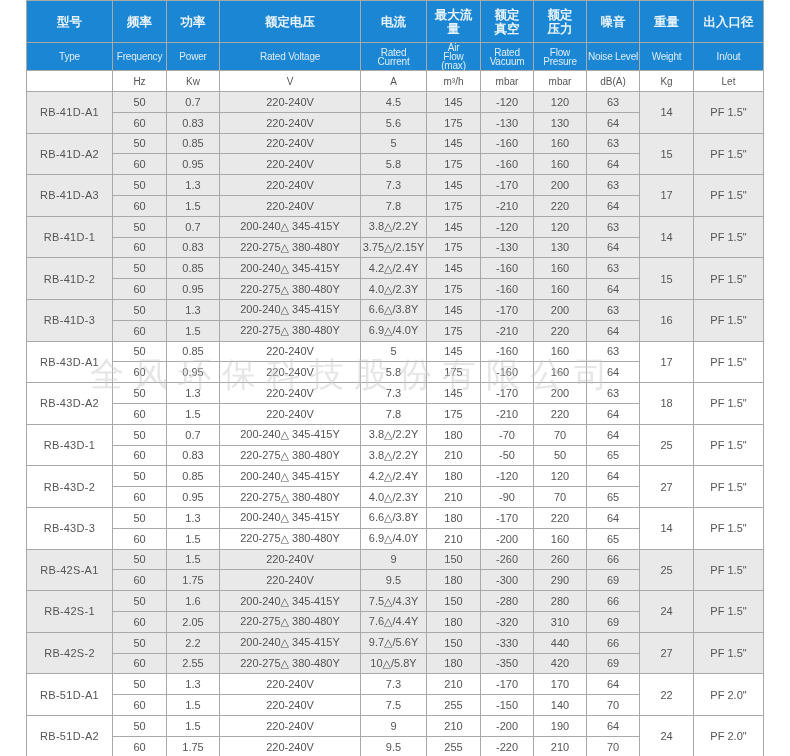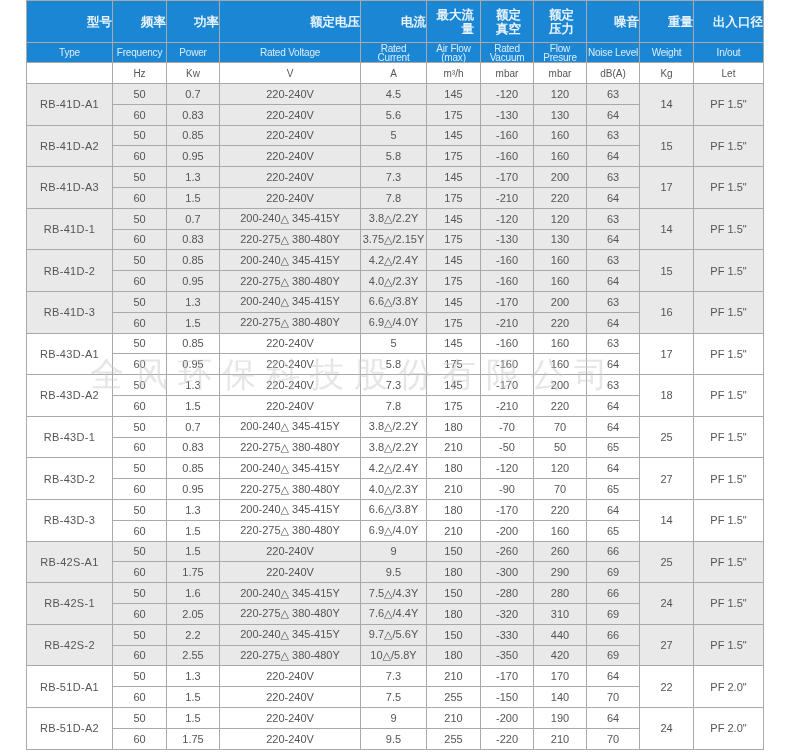--- a/index.html
+++ b/index.html
@@ -6,21 +6,21 @@
   body { width:790px; height:756px; position:relative; overflow:hidden; font-family:"Liberation Sans", "DejaVu Sans", sans-serif; }
   table.spec {
     position:absolute; left:26px; top:0; width:737px;
     border-collapse:collapse; table-layout:fixed;
     font-size:11px; color:#555;
   }
   table.spec td, table.spec th {
     border:1px solid #a9a9a9; text-align:center; vertical-align:middle; padding:0; overflow:hidden; white-space:nowrap;
   }
   thead th { background:#1b87d4; color:#ffffff; font-weight:normal; border-color:#1672b4; }
-  thead tr.zh th { height:41px; font-size:12.5px; line-height:14px; font-weight:bold; color:#e8f3fc;text-align:right; }
+  thead tr.zh th { height:41px; font-size:12.5px; line-height:14px; font-weight:bold; color:#e8f3fc; }
   thead tr.en th { height:19px; font-size:10px; line-height:10px; color:#dcecf9; letter-spacing:-0.2px;margin-left:48px; }
   thead tr.en th.two { font-size:10px; line-height:9px; }
   tr.units td { height:20px; background:#ffffff; font-size:10px; color:#555;text-align:center; }
   tbody tr.d td { height:19.8px; font-size:11px; }
   tr.g td { background:#e9e9e9; }
   tr.w td { background:#ffffff; }
   td.type { font-size:11.5px; letter-spacing:0.3px; }
   .watermark {
     position:absolute; left:90px; top:352px; width:640px; font-size:34px;
     color:rgba(200,200,200,0.45); letter-spacing:10px; pointer-events:none; white-space:nowrap;
@@ -57,21 +57,21 @@
       <th>噪音</th>
       <th>重量</th>
       <th>出入口径</th>
     </tr>
     <tr class="en">
       <th>Type</th>
       <th>Frequency</th>
       <th>Power</th>
       <th>Rated Voltage</th>
       <th class="two" style="white-space:normal;padding:0 10px;">Rated Current</th>
-      <th class="two" style="white-space:normal;padding:0 4px;">Air Flow (max)</th>
+      <th class="two" style="white-space:normal;padding:0 12px;">Air Flow (max)</th>
       <th class="two" style="white-space:normal;padding:0 4px;text-align:center;">Rated Vacuum</th>
       <th class="two" style="white-space:normal;padding:0 4px;">Flow Presure</th>
       <th>Noise Level</th>
       <th>Weight</th>
       <th>In/out</th>
     </tr>
   </thead>
   <tbody id="tbody">
     <tr class="units">
       <td></td>

